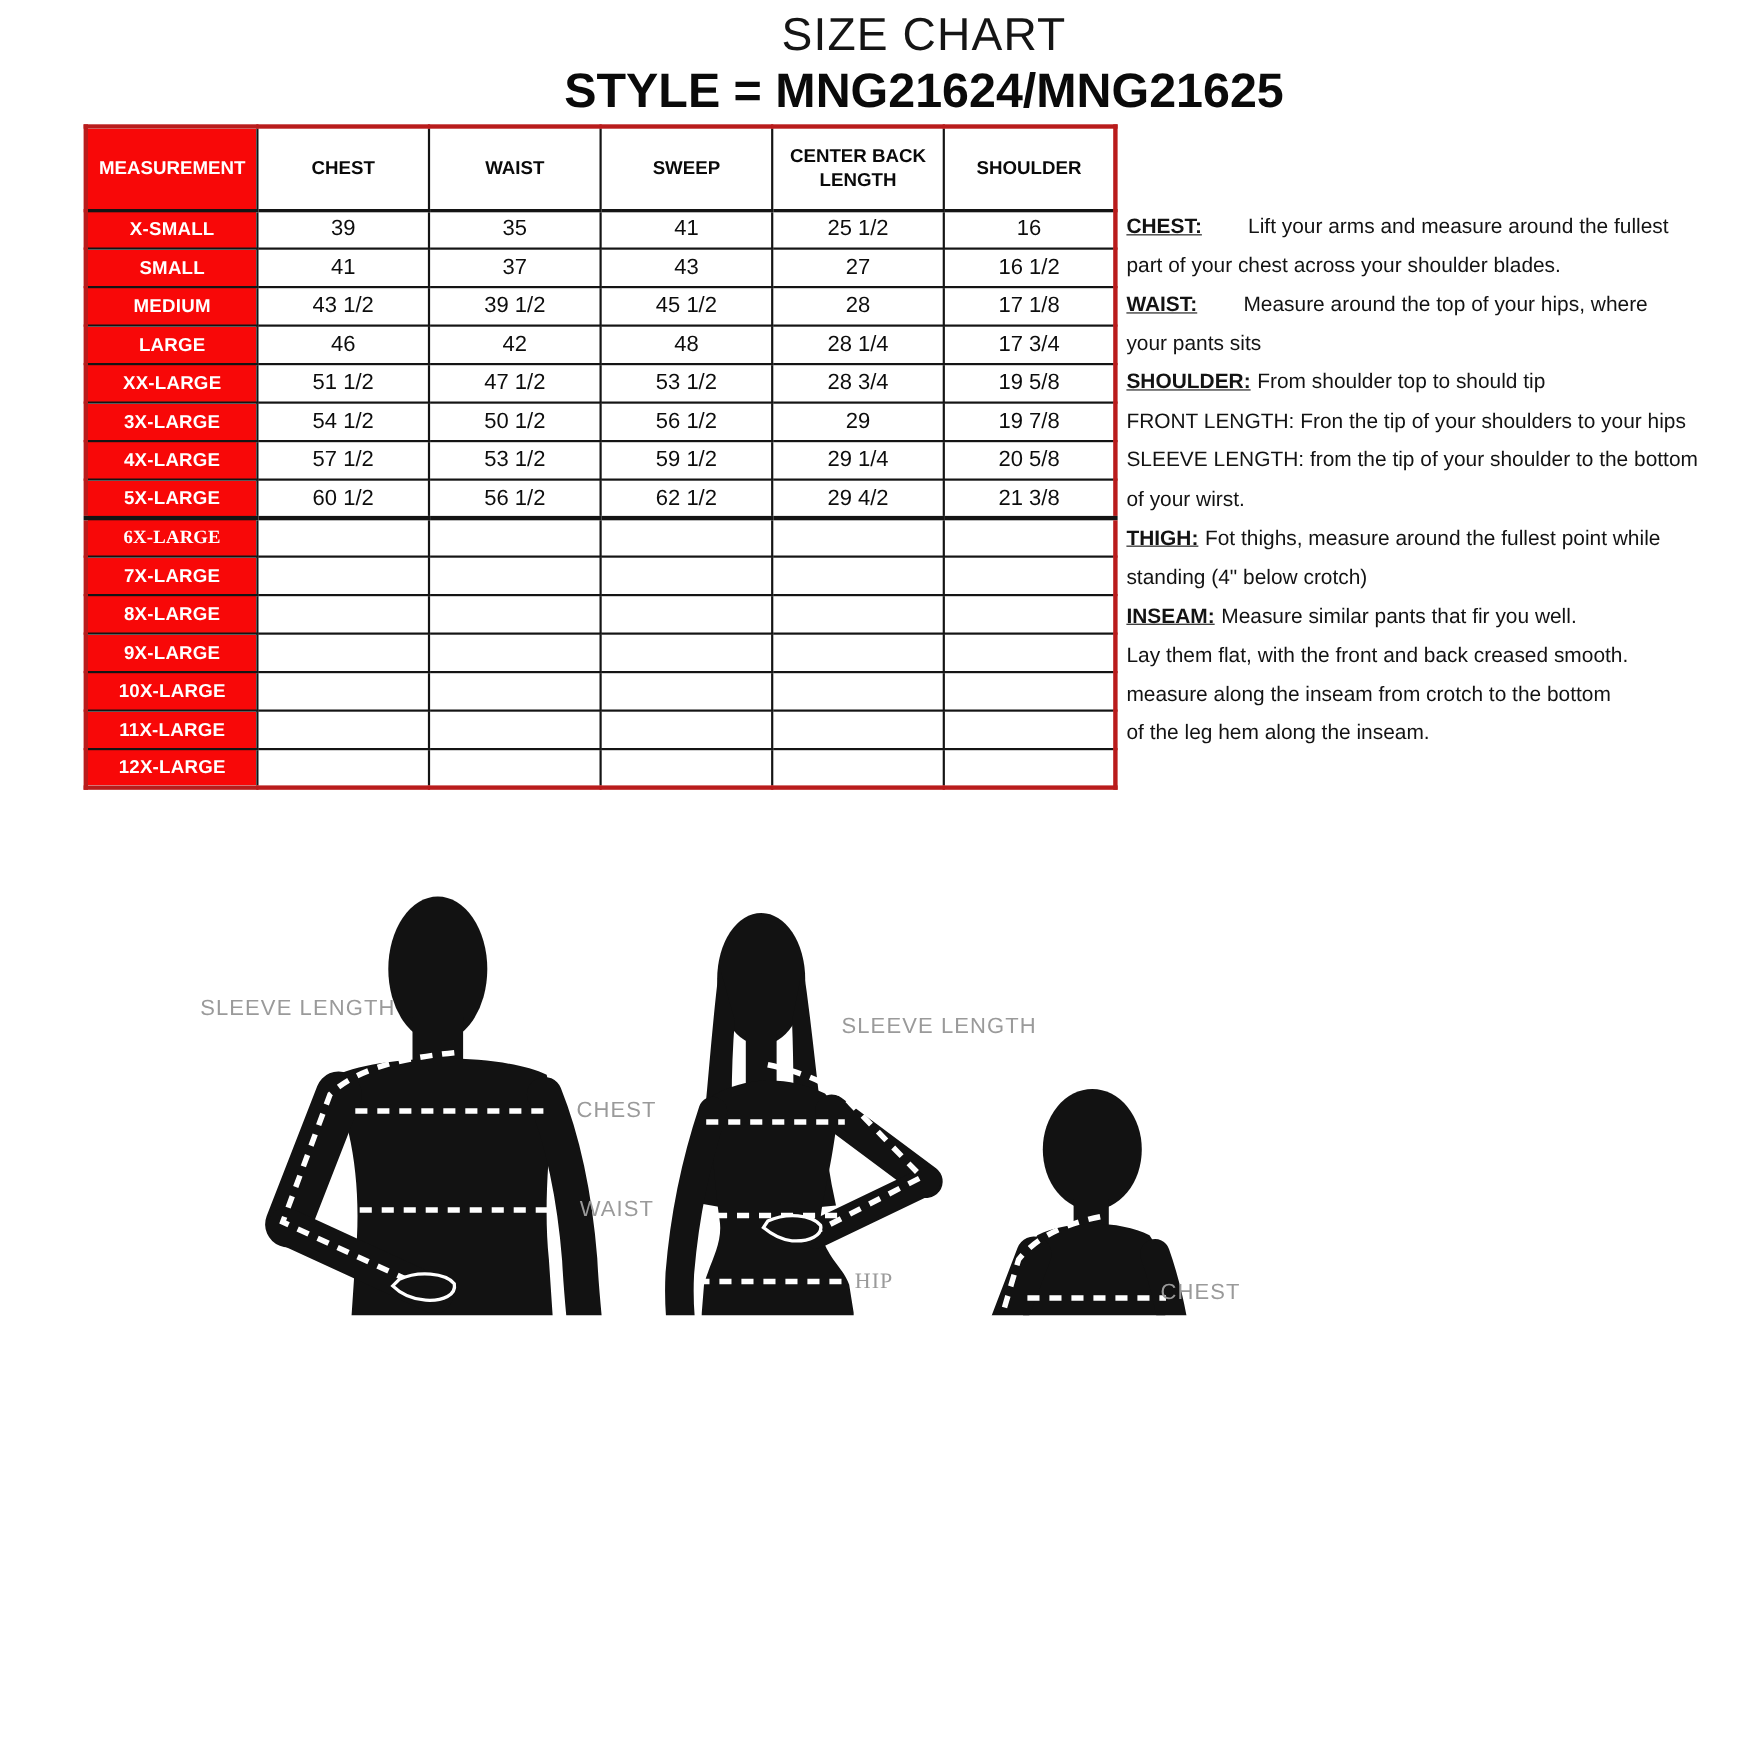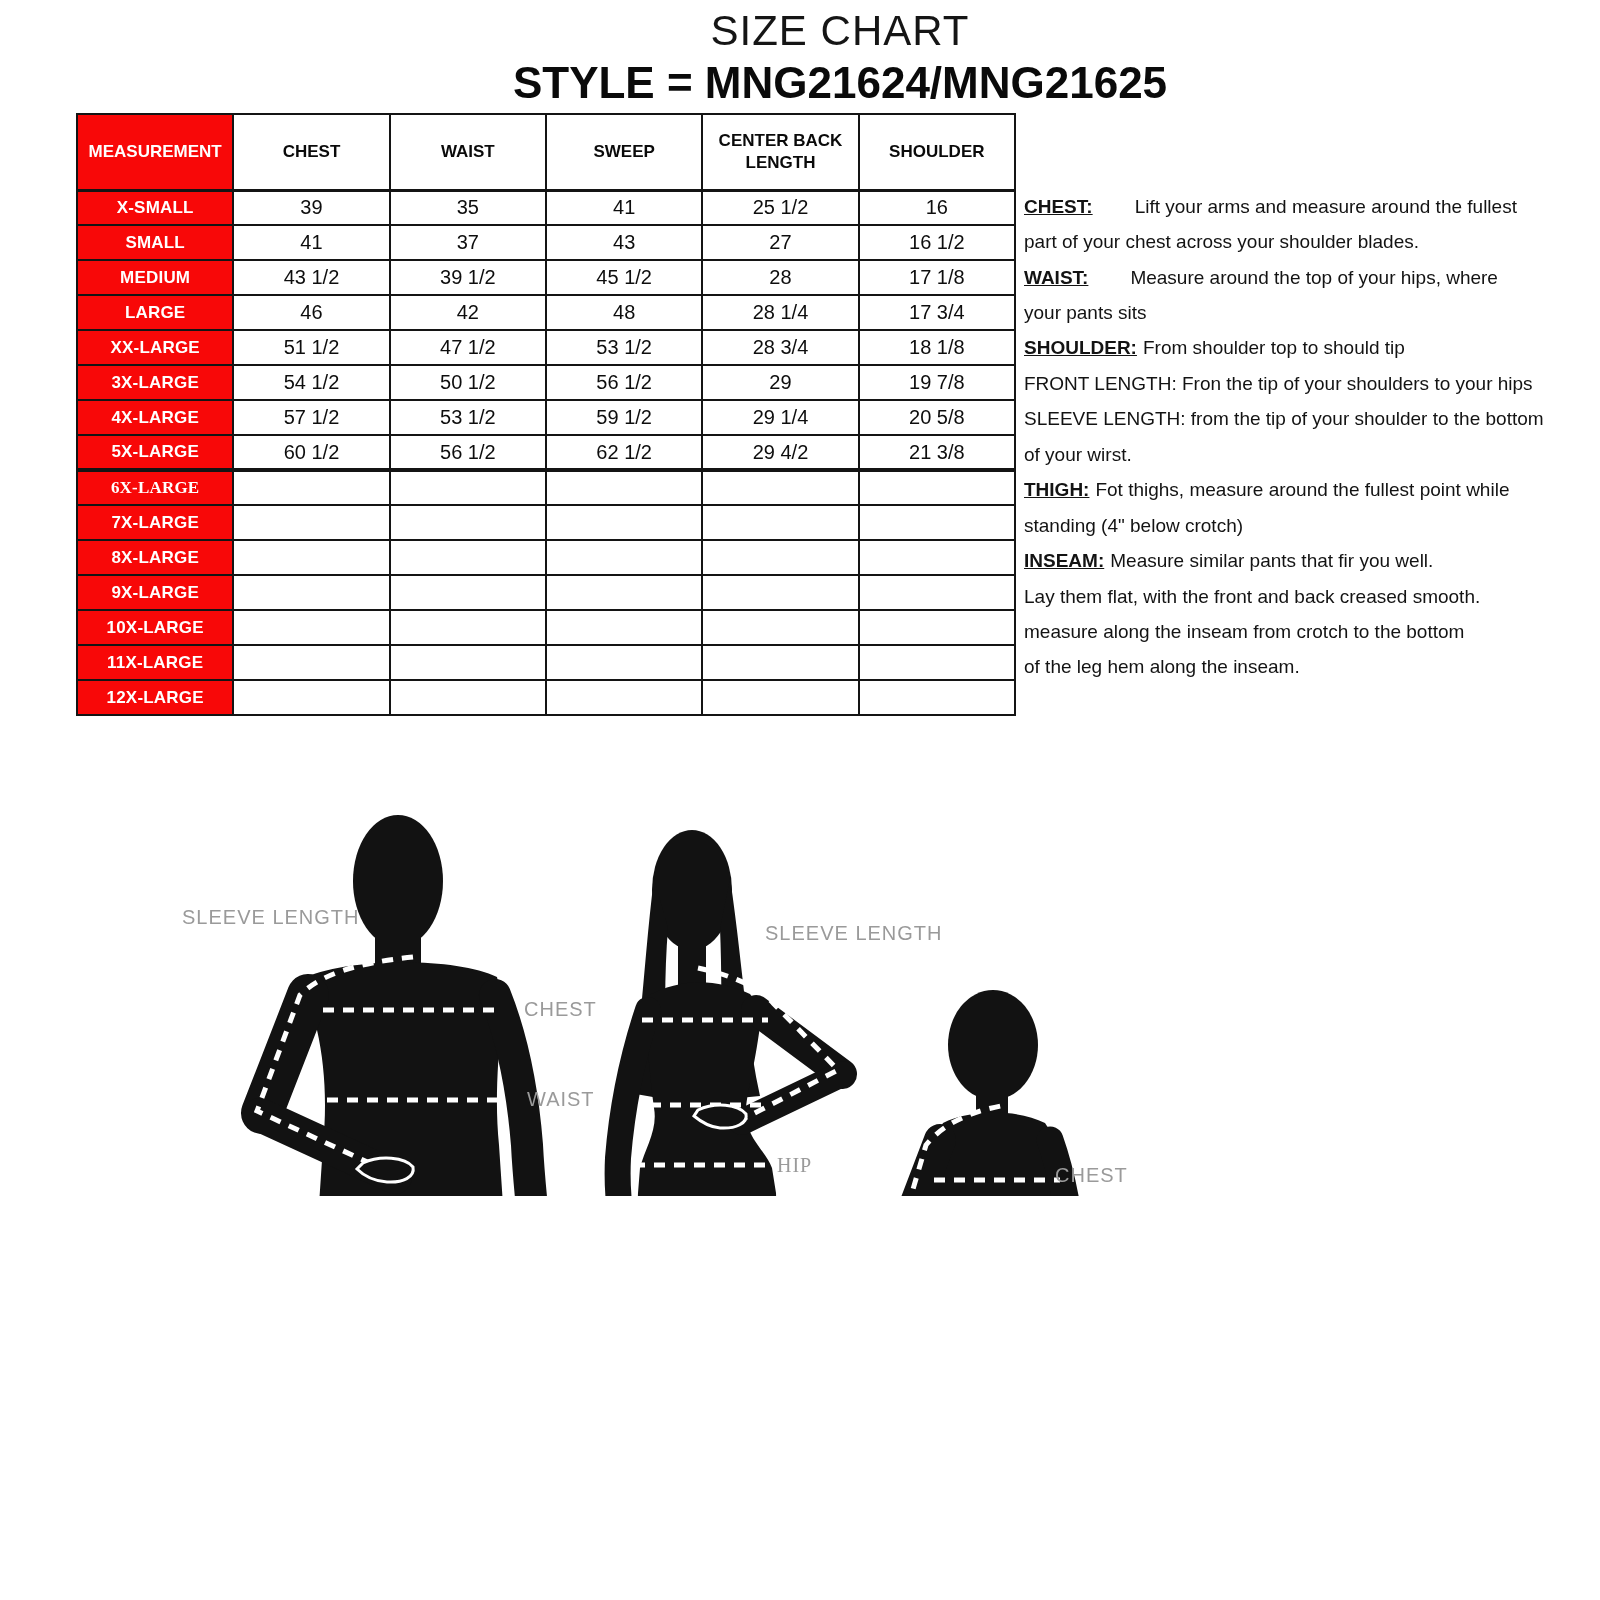--- a/index.html
+++ b/index.html
@@ -16,21 +16,21 @@
   table.size-table { position:absolute; left:76px; top:113px; width:940px;
     border-collapse:collapse; table-layout:fixed; }
   table.size-table th, table.size-table td {
     border:2px solid #141414; text-align:center; vertical-align:middle; overflow:hidden; }
   table.size-table thead th { height:76px; font-size:17px; font-weight:700; color:#0a0a0a;
     background:#fff; line-height:1.3; padding:0 6px; border-bottom:3px solid #141414; }
   table.size-table thead th.red { background:var(--red); color:#fff; font-size:17px; }
   table.size-table td { height:35px; font-size:20px; font-weight:400; color:#0d0d0d; }
   table.size-table td.red { background:var(--red); color:#fff; font-weight:700; font-size:17px; letter-spacing:0.2px; }
   table.size-table tr.thick-top td { border-top:4px solid #141414;font-family:Liberation Serif, serif; }
-  table.size-table { border:1px solid #b91c1c; }
+  table.size-table { border:4px solid #b91c1c; }
 
   
   .instructions { position:absolute; left:1024px; top:189px; width:470px; }
   .instr-line { height:35.45px; display:flex; align-items:center; font-size:19px; color:#131313;
     white-space:nowrap; }
   .instr-line .lead { font-weight:700; text-decoration:underline; margin-right:6px;text-align:center; }
   .instr-line .lead.pad { margin-right:42px; }
 
   
   .diagram { position:absolute; left:0; top:780px; width:1600px; height:820px; }
@@ -96,21 +96,21 @@
           <td>48</td>
           <td>28 1/4</td>
           <td>17 3/4</td>
         </tr>
         <tr>
           <td class="red">XX-LARGE</td>
           <td>51 1/2</td>
           <td>47 1/2</td>
           <td>53 1/2</td>
           <td>28 3/4</td>
-          <td>18 1/8</td>
+          <td>19 5/8</td>
         </tr>
         <tr>
           <td class="red">3X-LARGE</td>
           <td>54 1/2</td>
           <td>50 1/2</td>
           <td>56 1/2</td>
           <td>29</td>
           <td>19 7/8</td>
         </tr>
         <tr>

